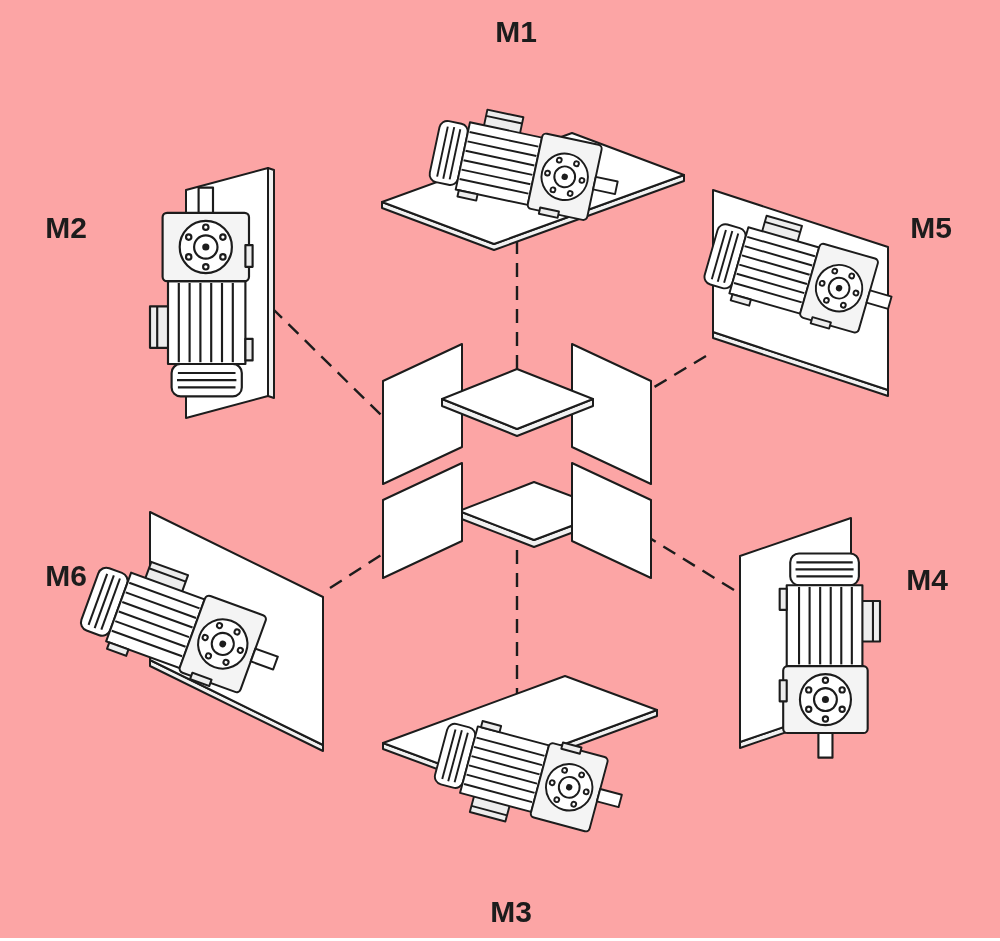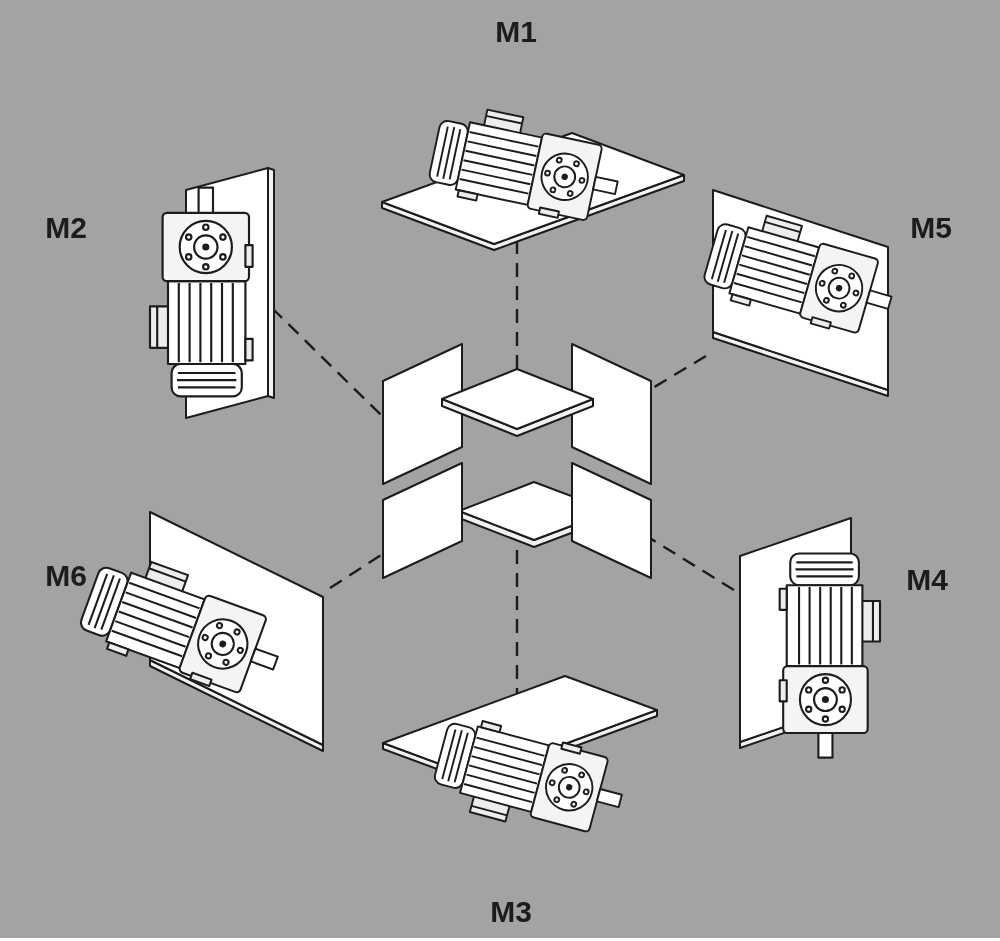--- a/index.html
+++ b/index.html
@@ -5,21 +5,21 @@
   html, body {
     margin: 0;
     padding: 0;
     background: #ffffff;
     font-family: "Liberation Sans", sans-serif;
   }
   .stage {
     position: relative;
     width: 1000px;
     height: 938px;
-    background: #a3a3a3;
+    background: #fca5a5;
     overflow: hidden;
   }
   svg { display: block; }
   .pos-label {
     font-family: "Liberation Sans", sans-serif;
     font-weight: bold;
     font-size: 30px;
     fill: #1c1c1c;
   }
   .panel   { fill: #ffffff; stroke: #1c1c1c; stroke-width: 2; stroke-linejoin: round; }

